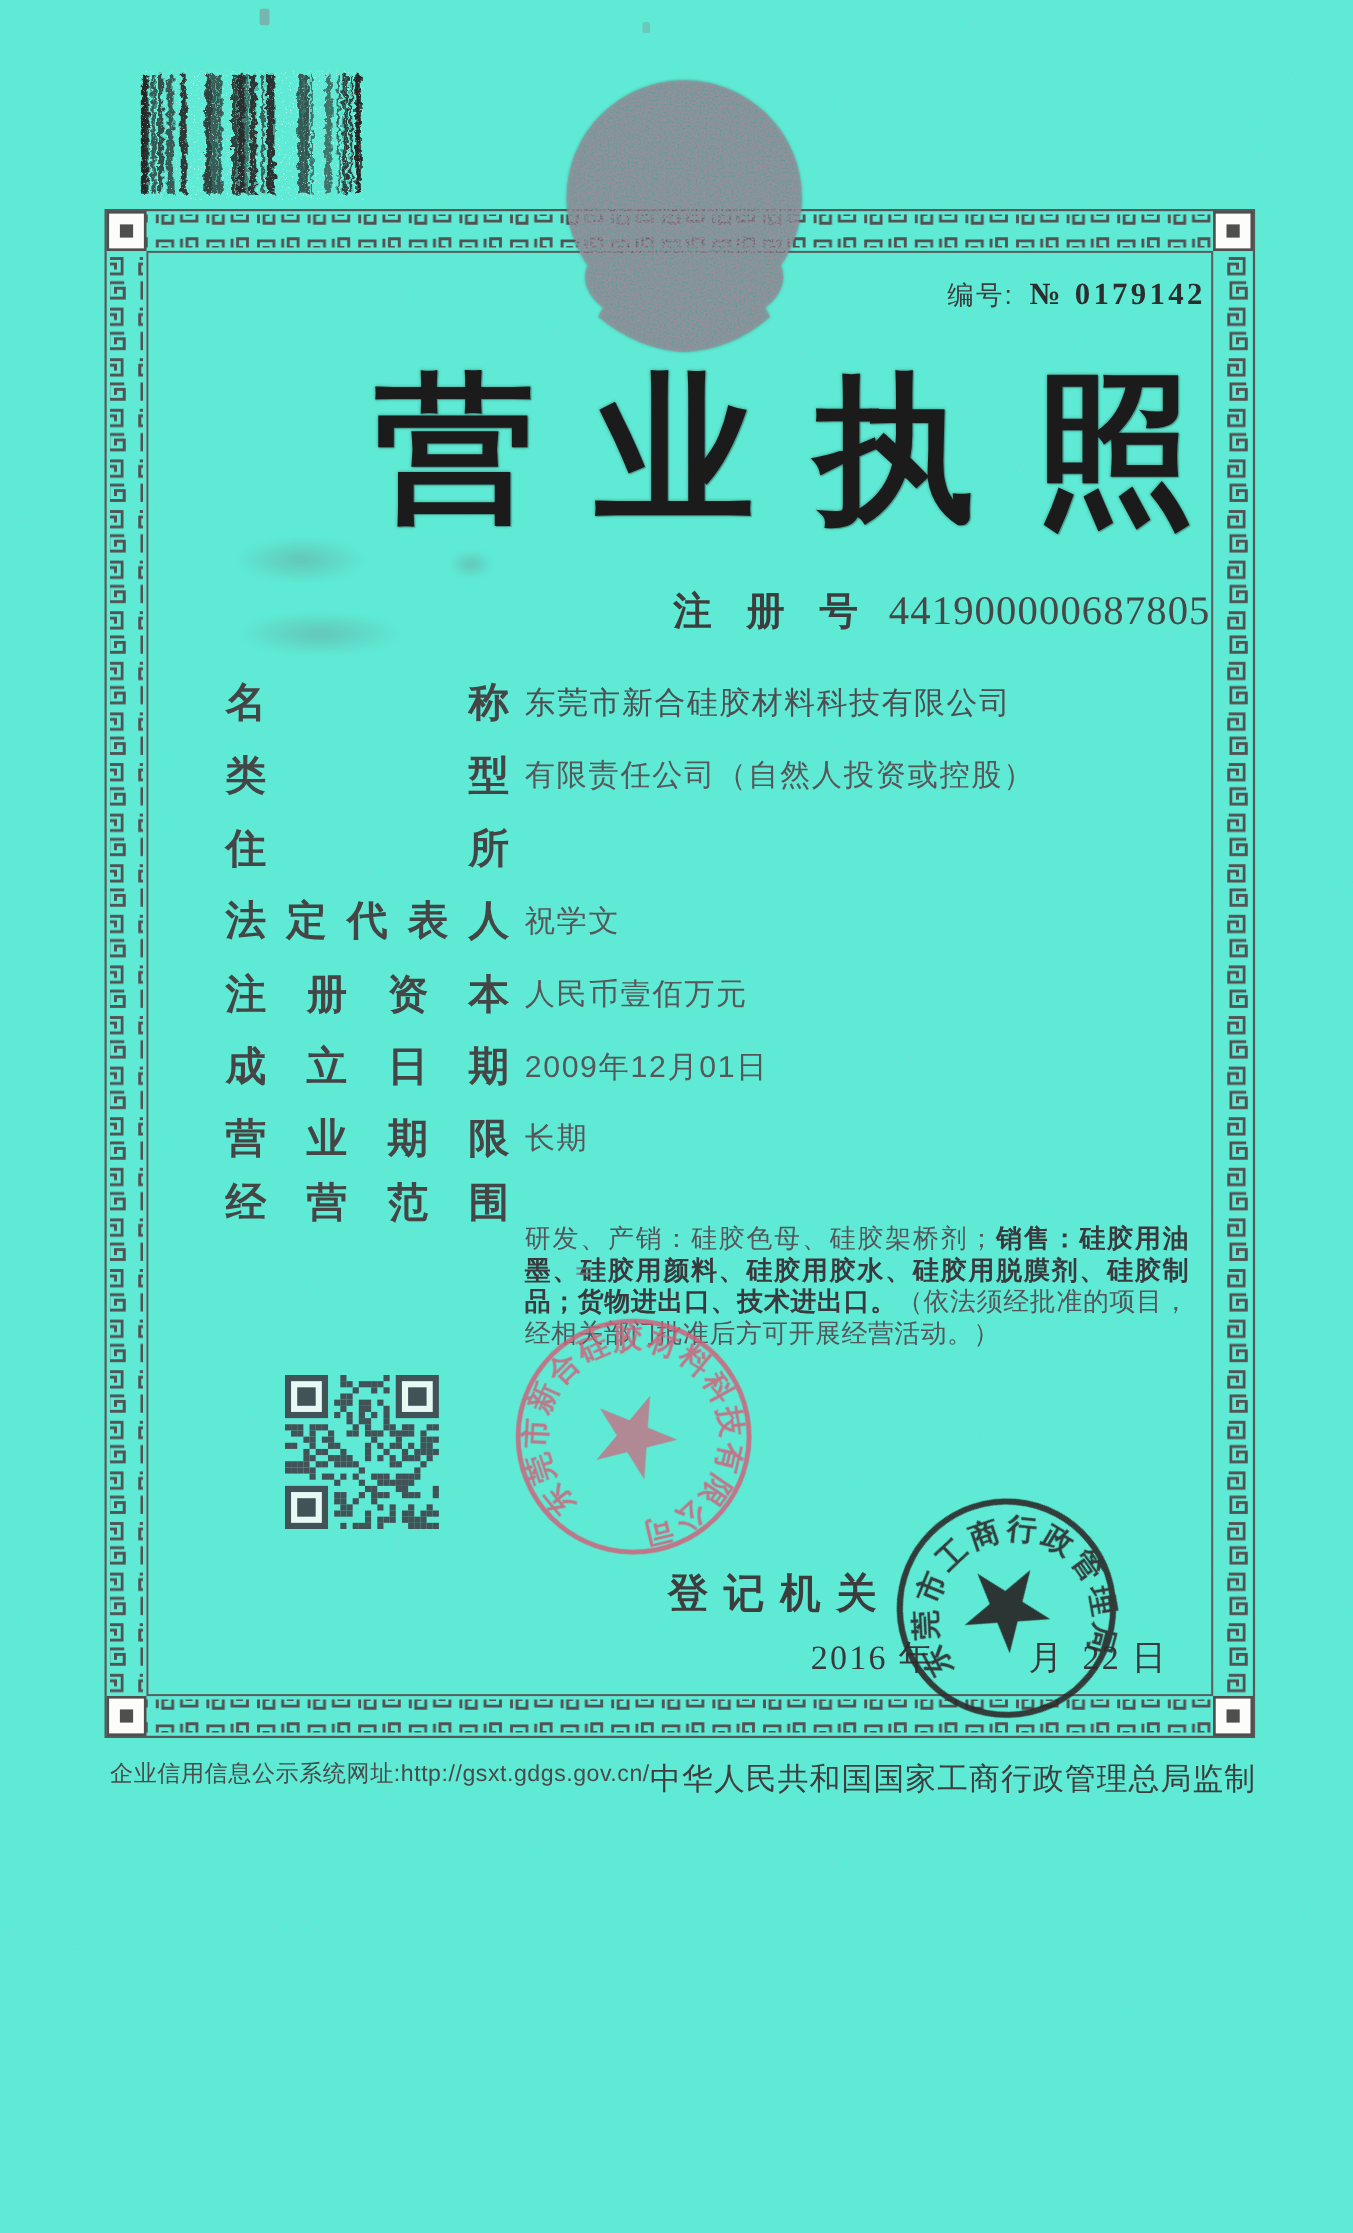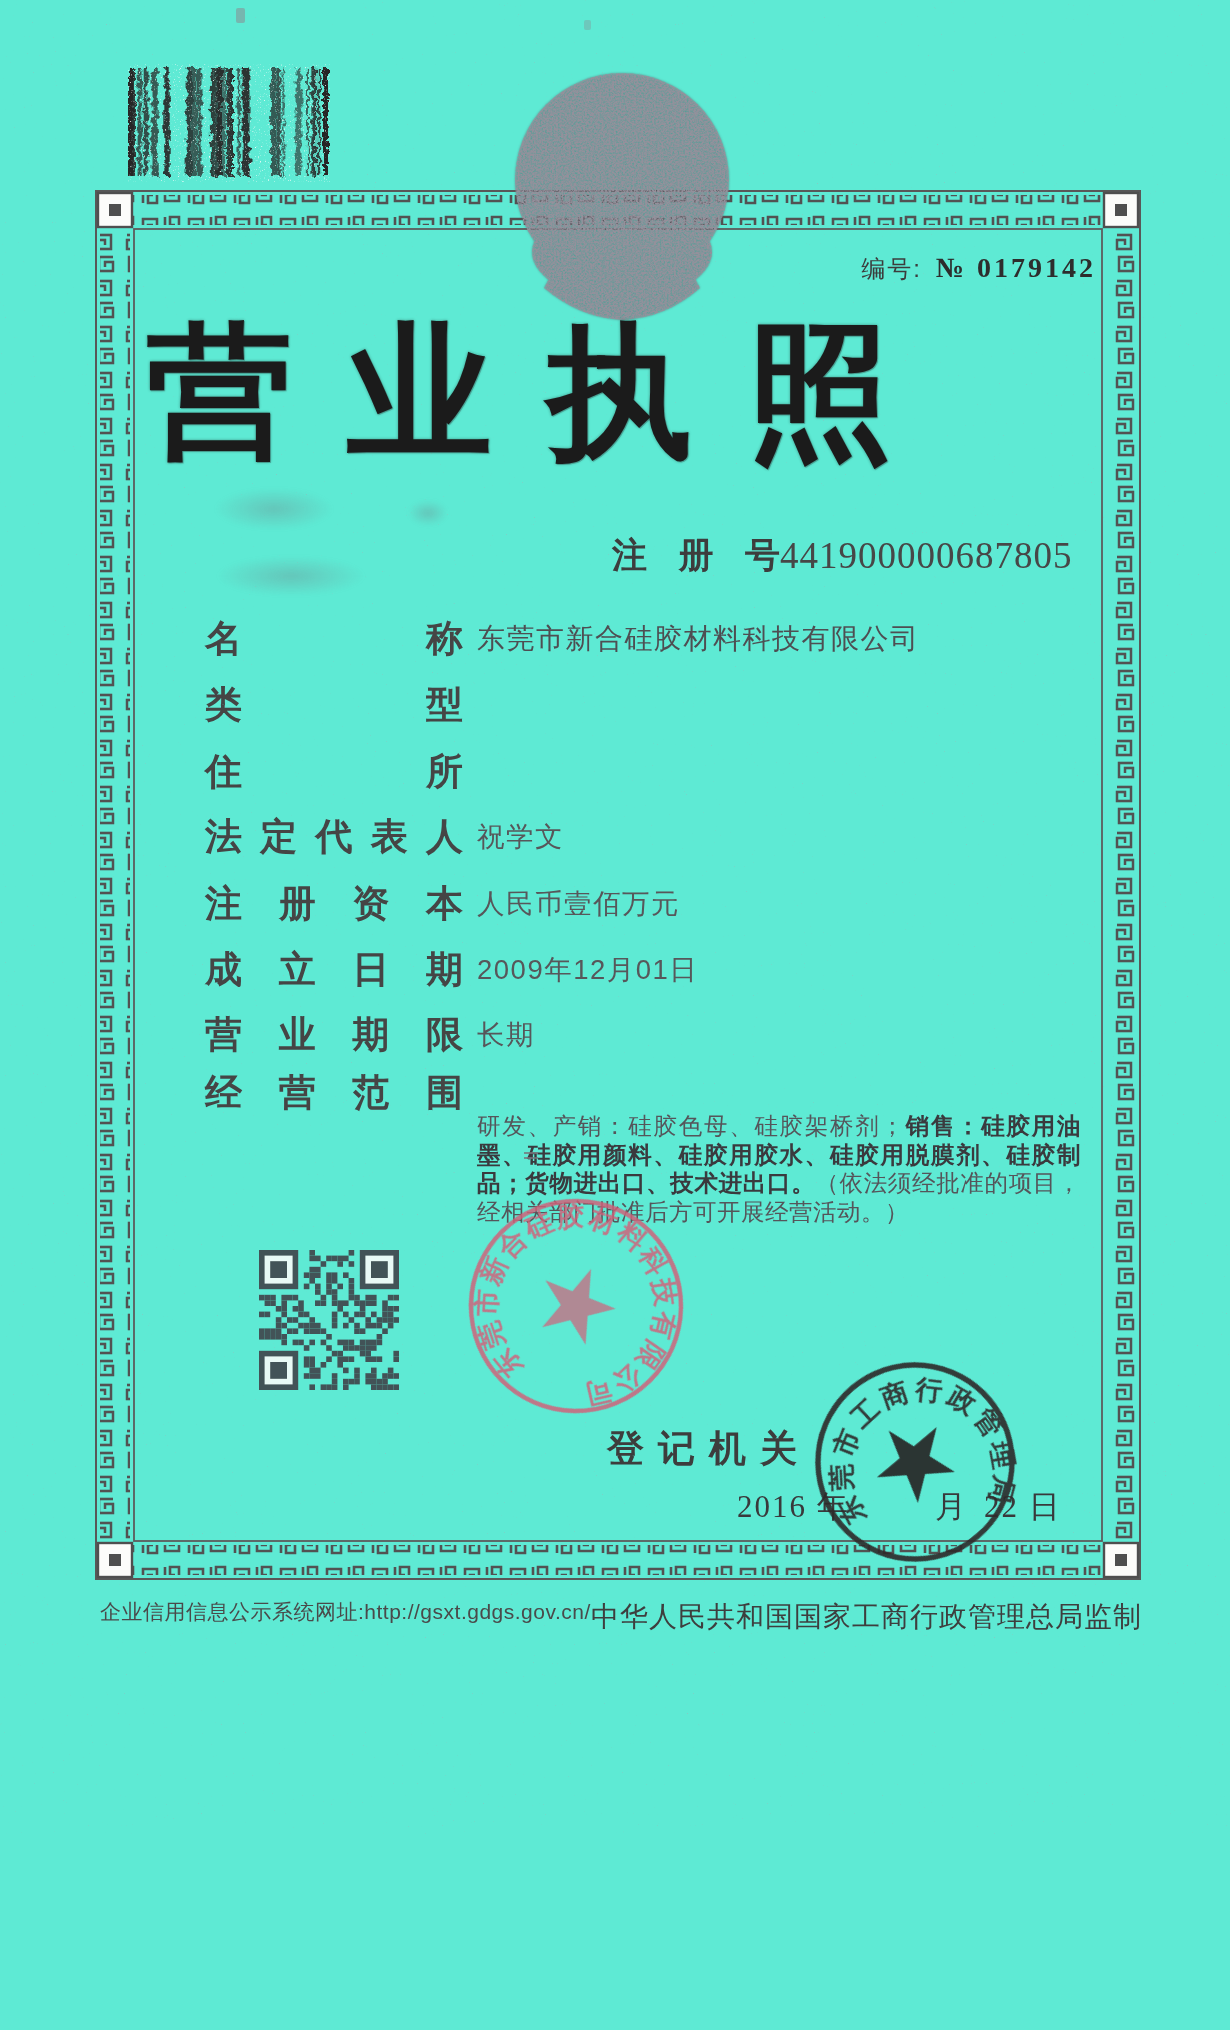--- a/index.html
+++ b/index.html
@@ -8,29 +8,29 @@
   .layer{position:absolute;left:0;top:0;pointer-events:none;}
   .z1{z-index:1}.z2{z-index:2}.z4{z-index:4}
 
   
   .serial{position:absolute;top:252px;right:150px;display:flex;align-items:baseline;gap:14px;z-index:2;}
   .serial .pre{font-size:24px;letter-spacing:2px;color:#3c3c3c;}
   .serial .num{font-family:"Liberation Serif",serif;font-weight:700;font-size:28px;
                letter-spacing:3px;color:#2d2d2d;text-align:right;}
 
   
-  .title{position:absolute;left:95px;top:316px;width:1046px;box-sizing:border-box;padding-left:52px;
-         text-align:left;font-size:145px;line-height:1.05;font-weight:800;letter-spacing:55px;
-         color:#1b1b1b;z-index:2;text-shadow:0 0 3px rgba(25,25,25,.45),1px 1px 0 rgba(40,40,40,.25);}
+  .title{position:absolute;left:95px;top:344px;width:1046px;box-sizing:border-box;padding-left:52px;
+         text-align:right;font-size:145px;line-height:1.05;font-weight:800;letter-spacing:55px;
+         color:#1b1b1b;z-index:2;text-shadow:0 0 3px rgba(25,25,25,.45),1px 1px 0 rgba(40,40,40,.25);font-family:Liberation Mono, monospace;}
 
   
   .regline{position:absolute;left:612px;top:532px;display:flex;align-items:center;z-index:2;}
   .regline .lbl{width:168px;display:flex;justify-content:space-between;font-size:35px;
                 font-weight:600;color:#3d3d3d;}
-  .regline .num{font-family:"Liberation Serif",serif;font-size:37px;
+  .regline .num{margin-left:28px;font-family:"Liberation Serif",serif;font-size:37px;
                 color:#474747;letter-spacing:1px;}
 
   
   .row{position:absolute;left:205px;display:flex;align-items:center;z-index:2;}
   .row .lbl{width:258px;display:flex;justify-content:space-between;font-size:37px;
             font-weight:600;color:#454545;}
   .row .val{margin-left:14px;font-size:27.5px;color:#57575a;letter-spacing:1.5px;white-space:nowrap;}
 
   .scope-text{position:absolute;left:477px;top:1080px;width:604px;font-size:23.5px;
               line-height:28.5px;color:#55555a;letter-spacing:.5px;text-align:justify;z-index:2;margin-top:32px;}
@@ -187,20 +187,21 @@
         <span>名</span>
         <span>称</span>
       </span>
     <span class="val" style="font-size:28px;color:#4e4e52;">东莞市新合硅胶材料科技有限公司</span>
   </div>
   <div class="row" style="top:680px;">
     <span class="lbl">
         <span>类</span>
         <span>型</span>
       </span>
+    <span class="val">有限责任公司（自然人投资或控股）</span>
   </div>
   <div class="row" style="top:747px;">
     <span class="lbl">
         <span>住</span>
         <span>所</span>
       </span>
   </div>
   <div class="row" style="top:812px;">
     <span class="lbl">
         <span>法</span>

